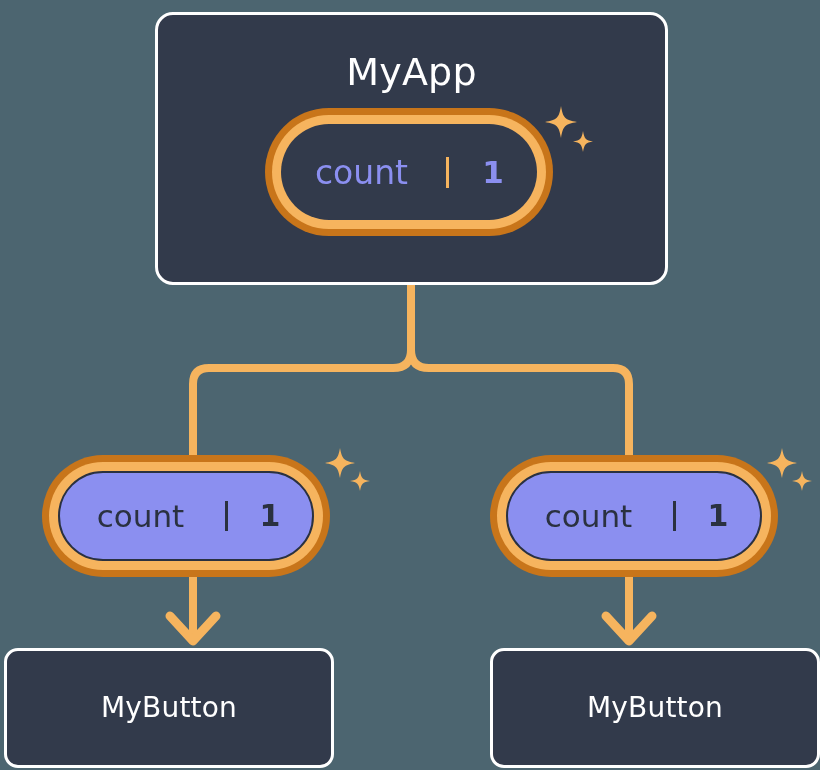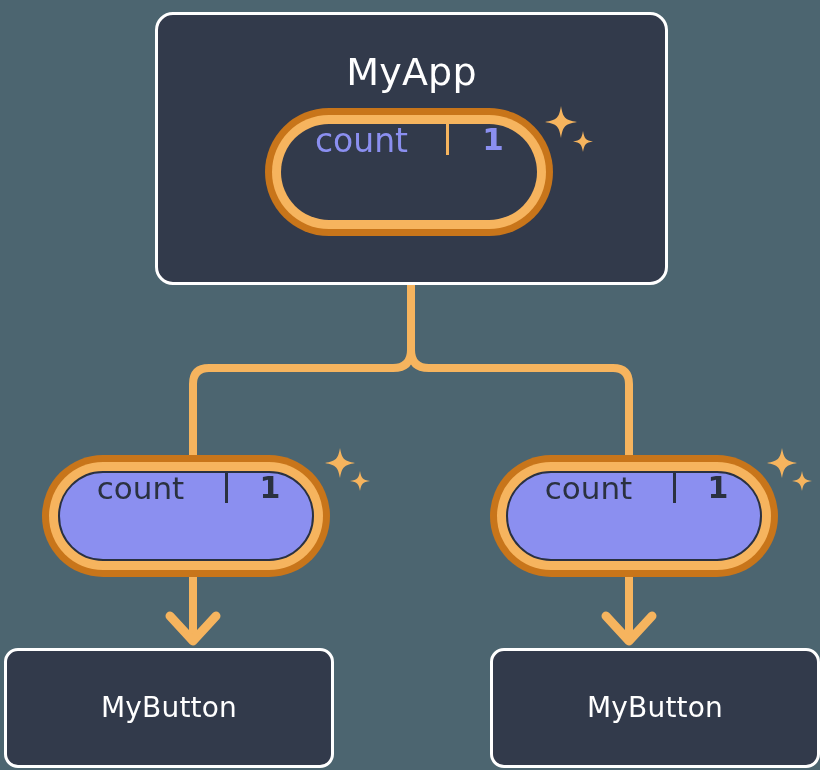--- a/index.html
+++ b/index.html
@@ -77,21 +77,21 @@
     border-radius: 999px;
     background: #f6b45e;           
     padding: 9px;
   }
   .pill-inner {
     width: 100%;
     height: 100%;
     box-sizing: border-box;
     border-radius: 999px;
     display: flex;
-    align-items: flex-start;
+    align-items: center;
     overflow: hidden;
   }
   .pill-cell {
     display: flex;
     align-items: center;
     justify-content: center;
     line-height: 1;
     white-space: nowrap;
   }
   .pill-cell.name  { flex: 1 1 auto; }

